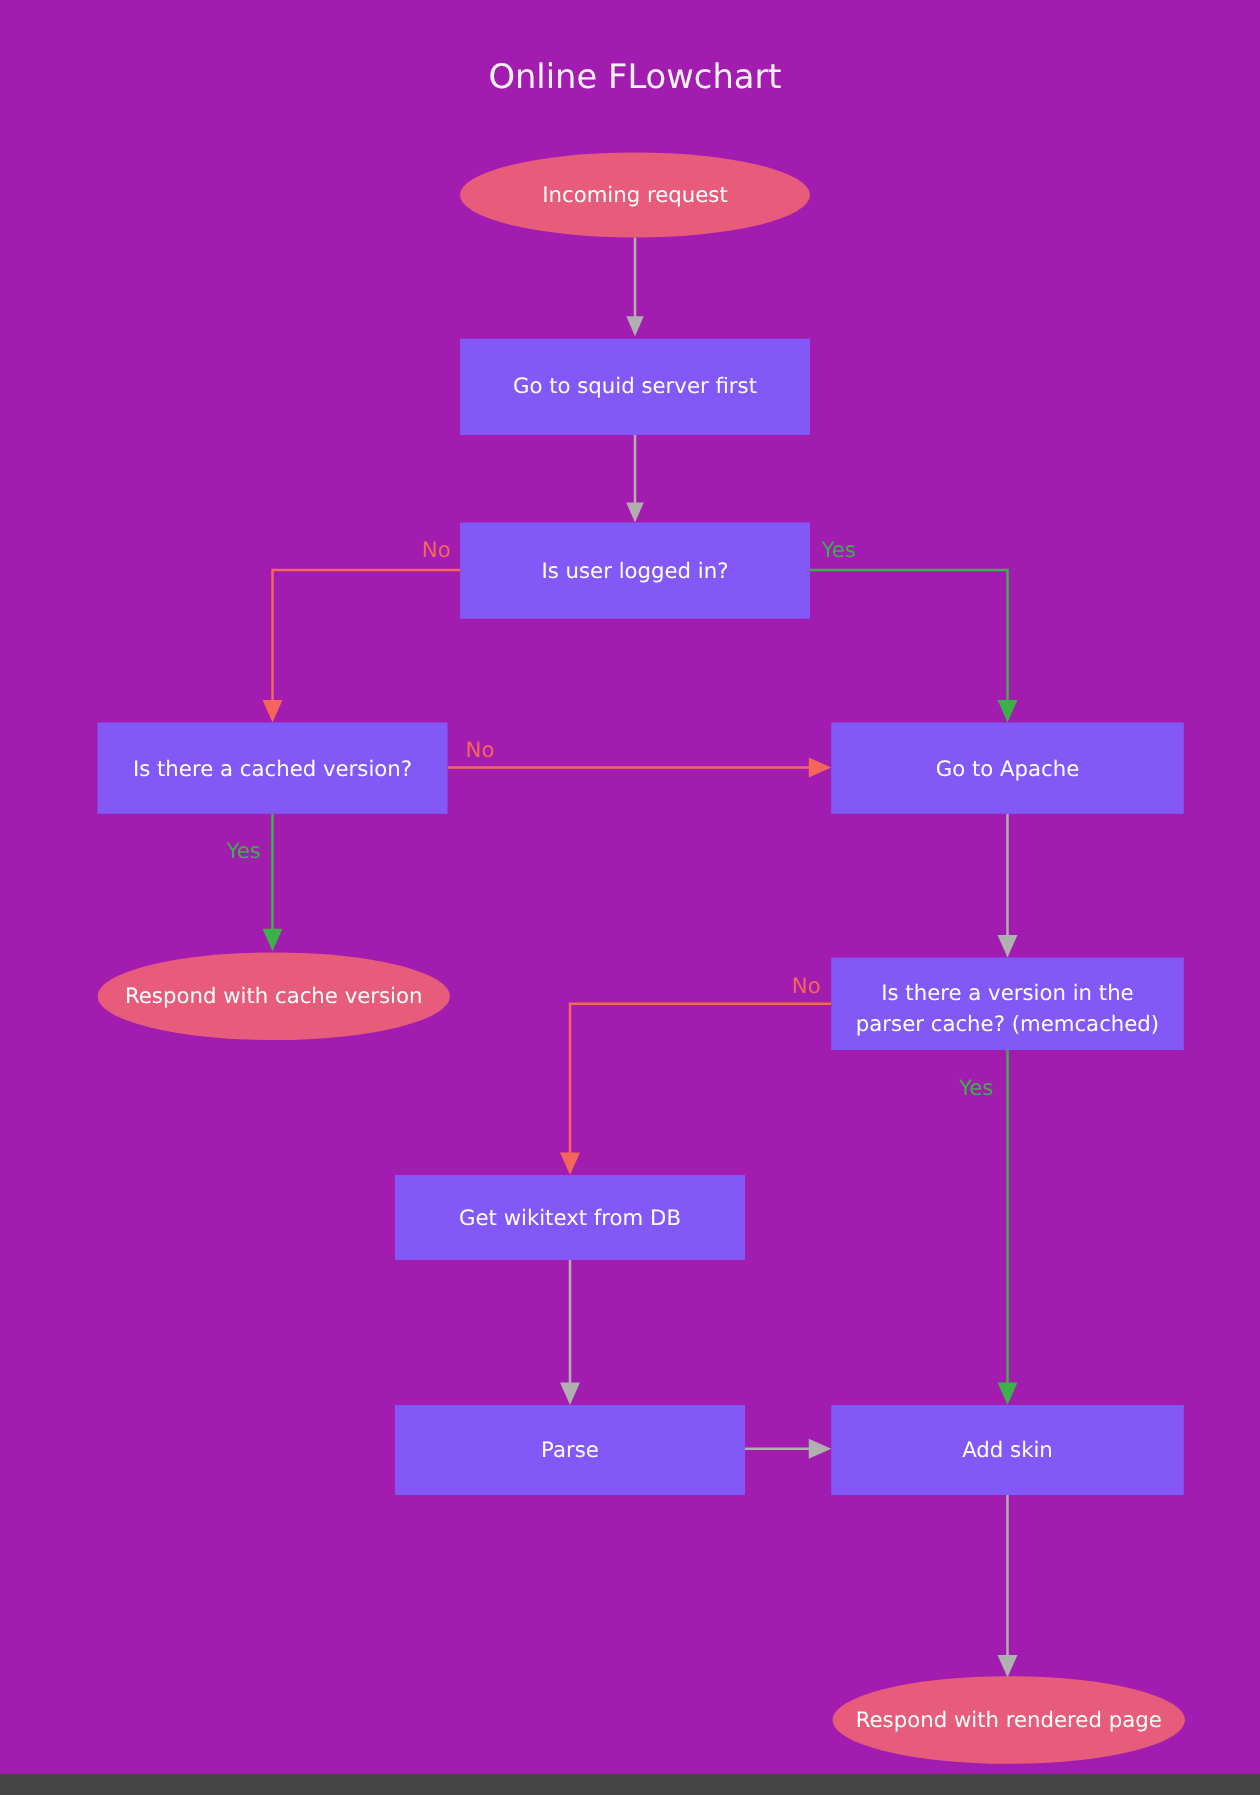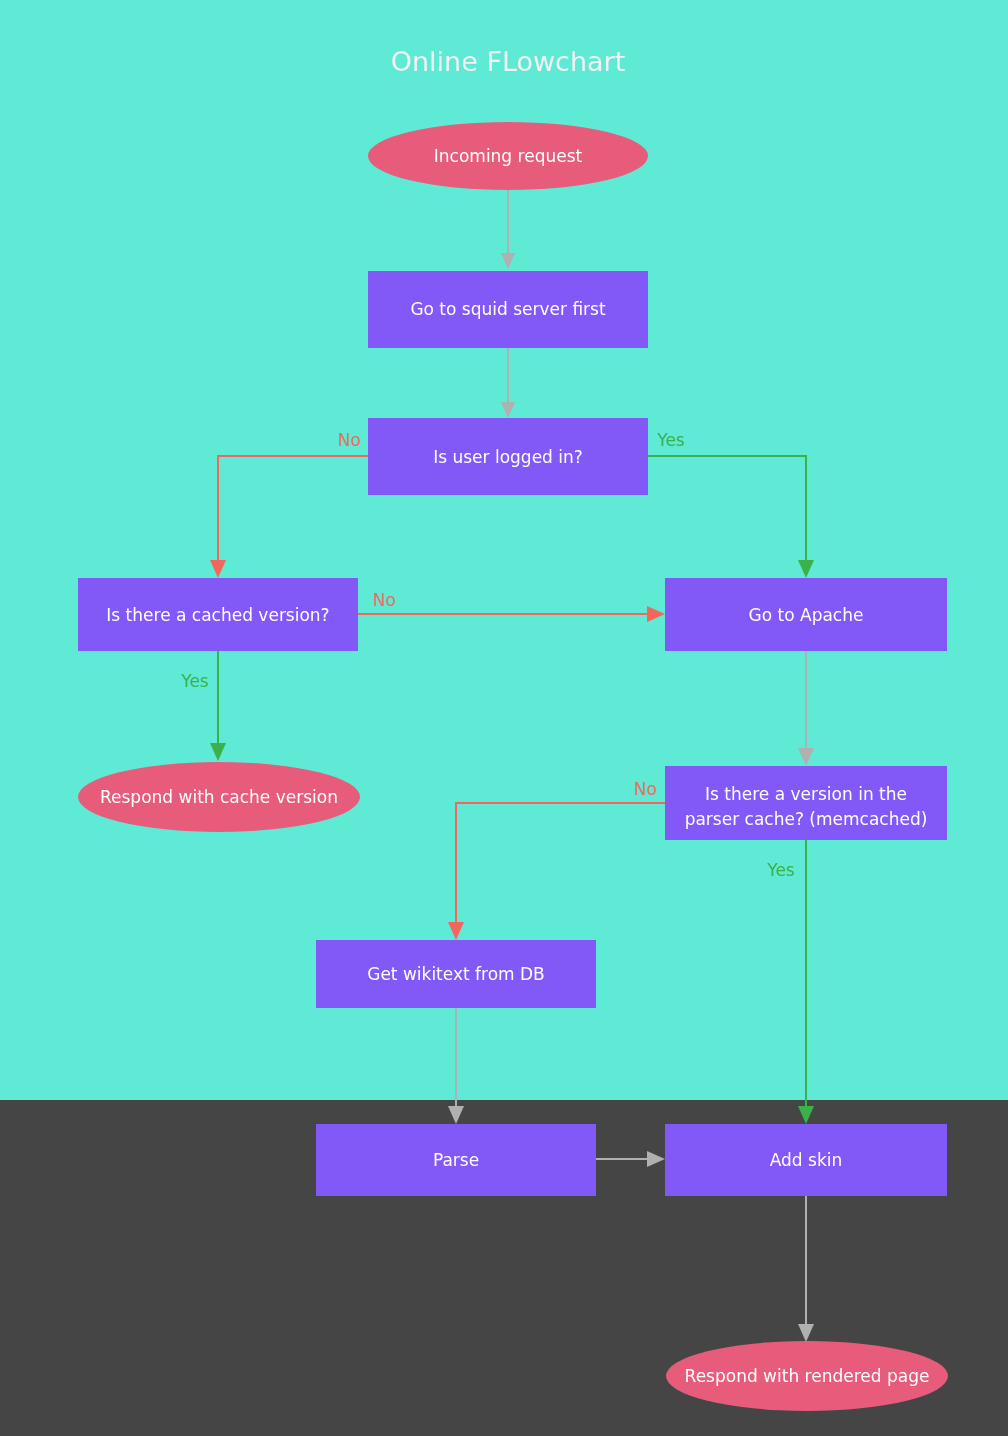--- a/index.html
+++ b/index.html
@@ -9,22 +9,22 @@
   }
   body {
     width: 1008px;
     height: 1436px;
     overflow: hidden;
     font-family: "DejaVu Sans", sans-serif;
   }
   #canvas {
     position: relative;
     width: 1008px;
-    height: 1100px;
-    background: #5eead4;
+    height: 1419px;
+    background: #a21caf;
   }
   svg#flow {
     position: absolute;
     top: 0;
     left: 0;
     width: 1008px;
     height: 1436px;
   }
   .chart-title {
     font-family: "DejaVu Sans", sans-serif;

